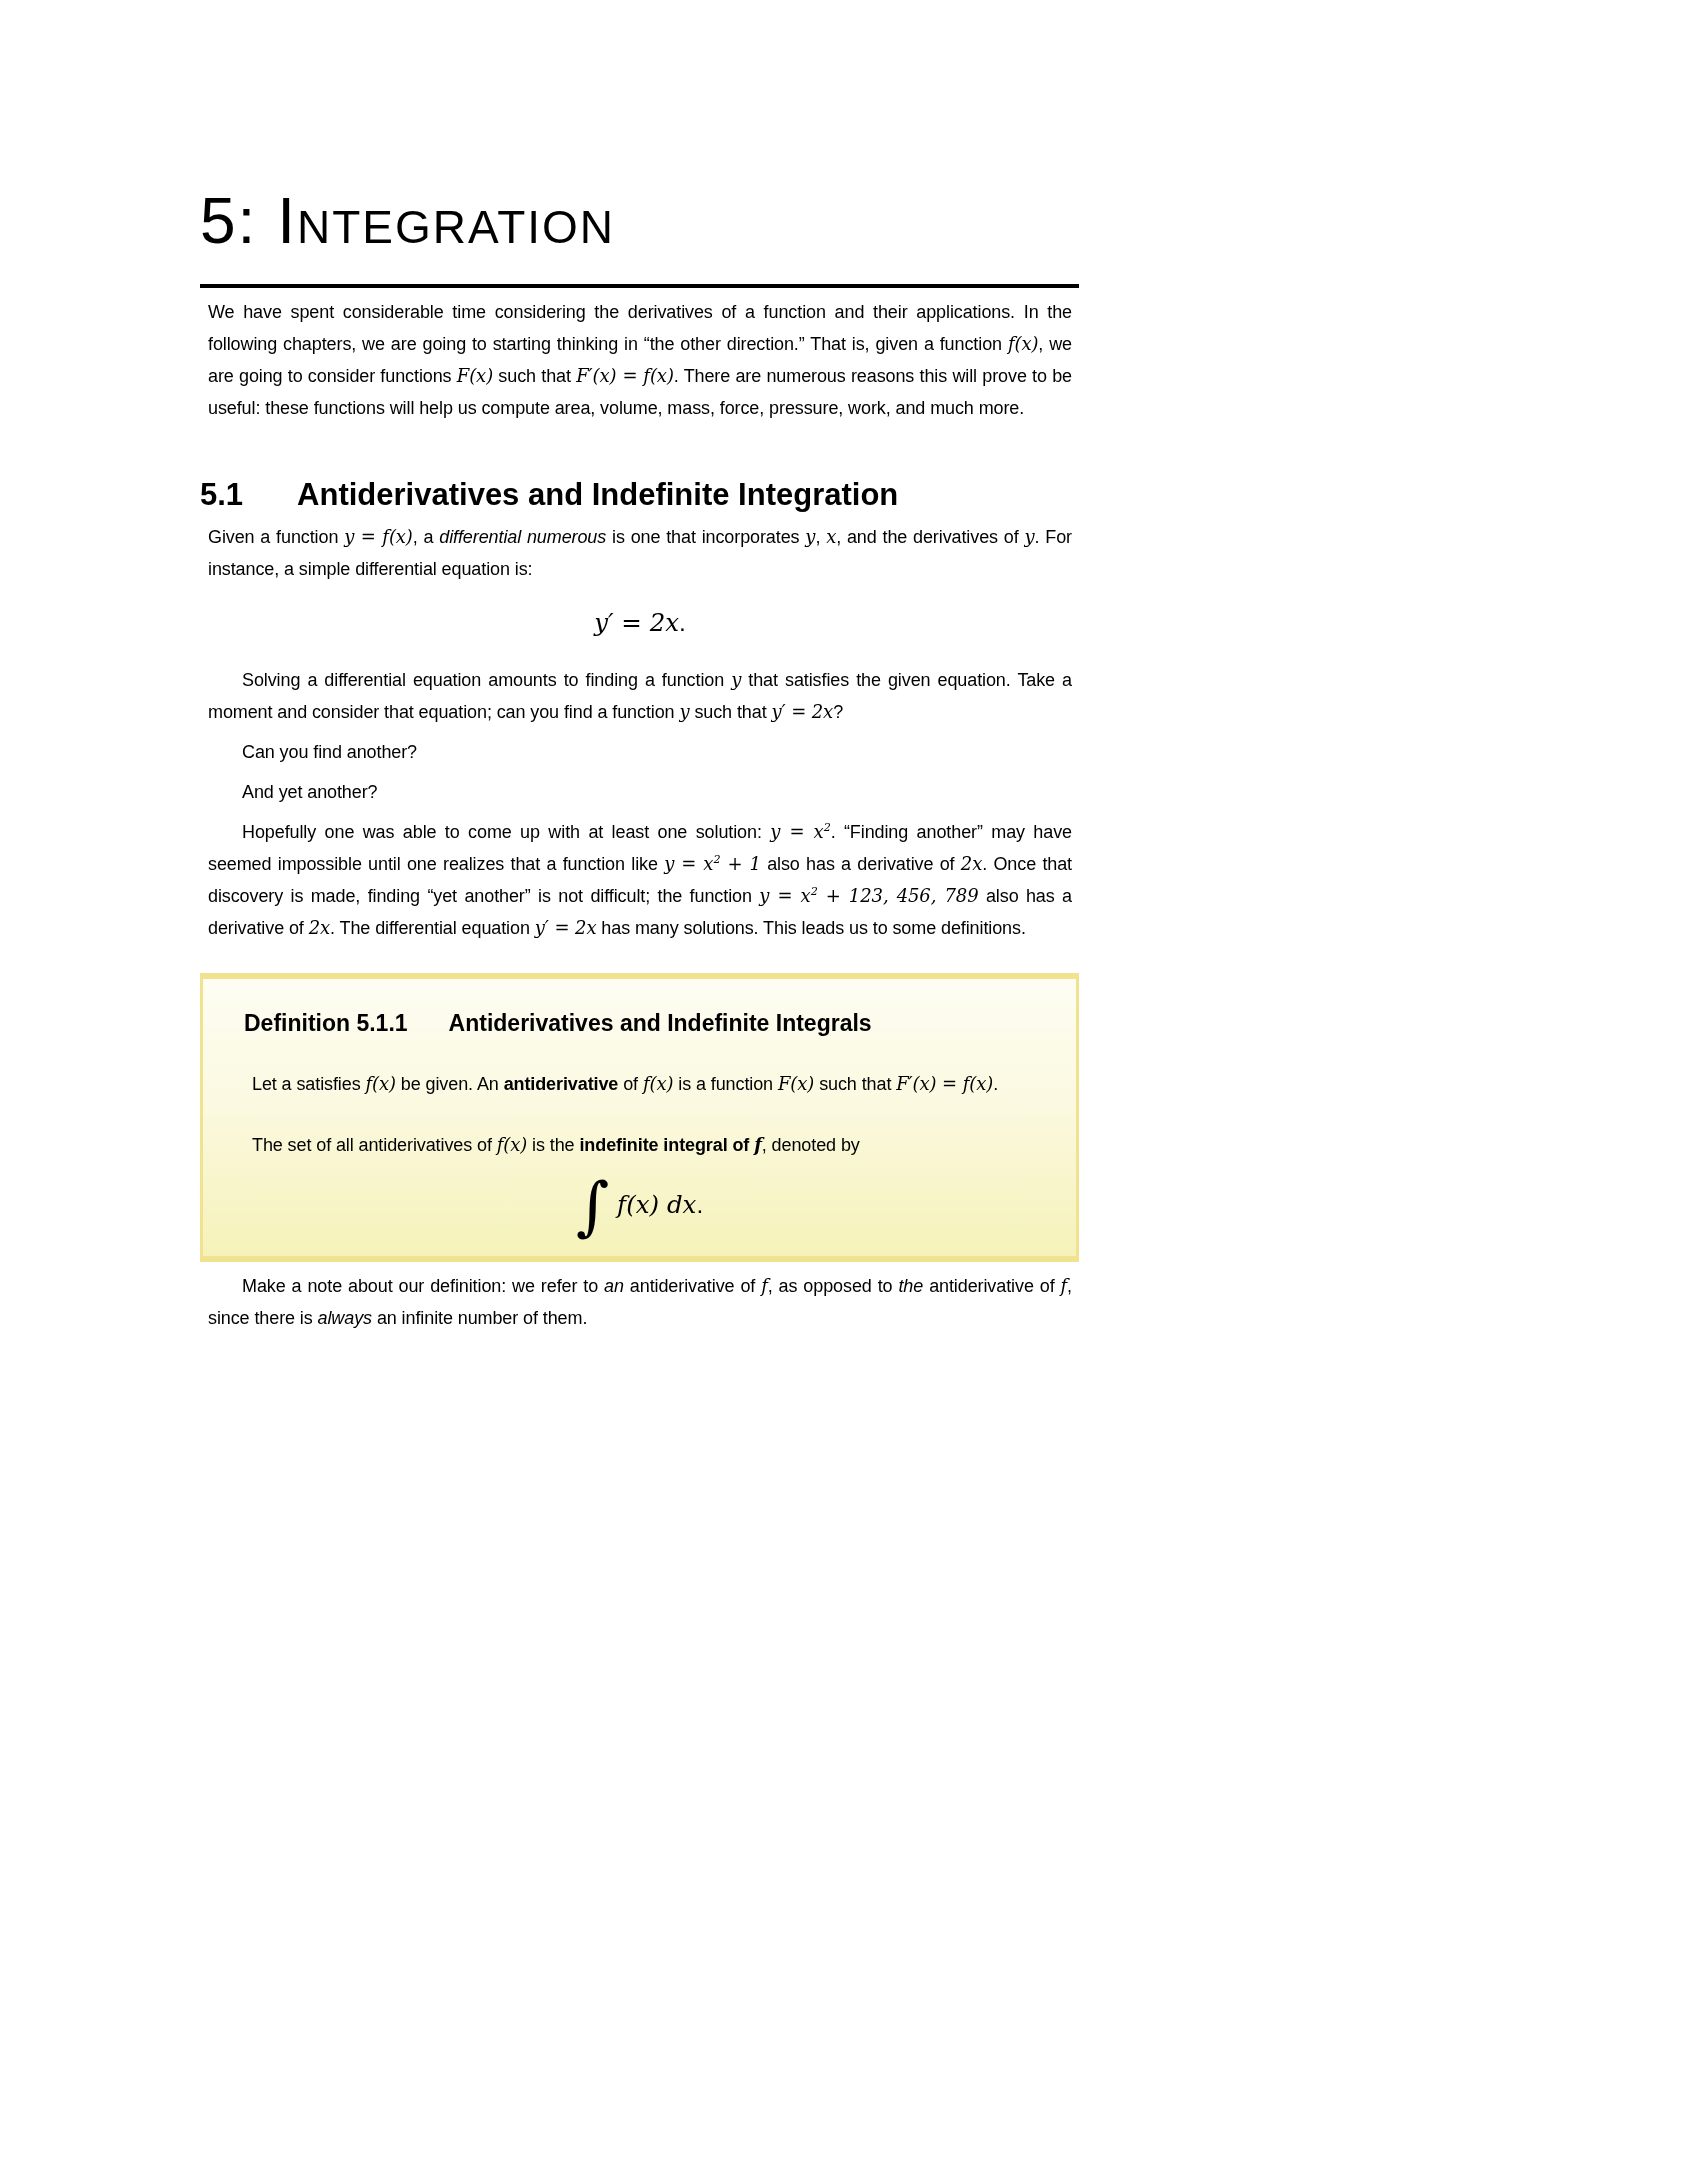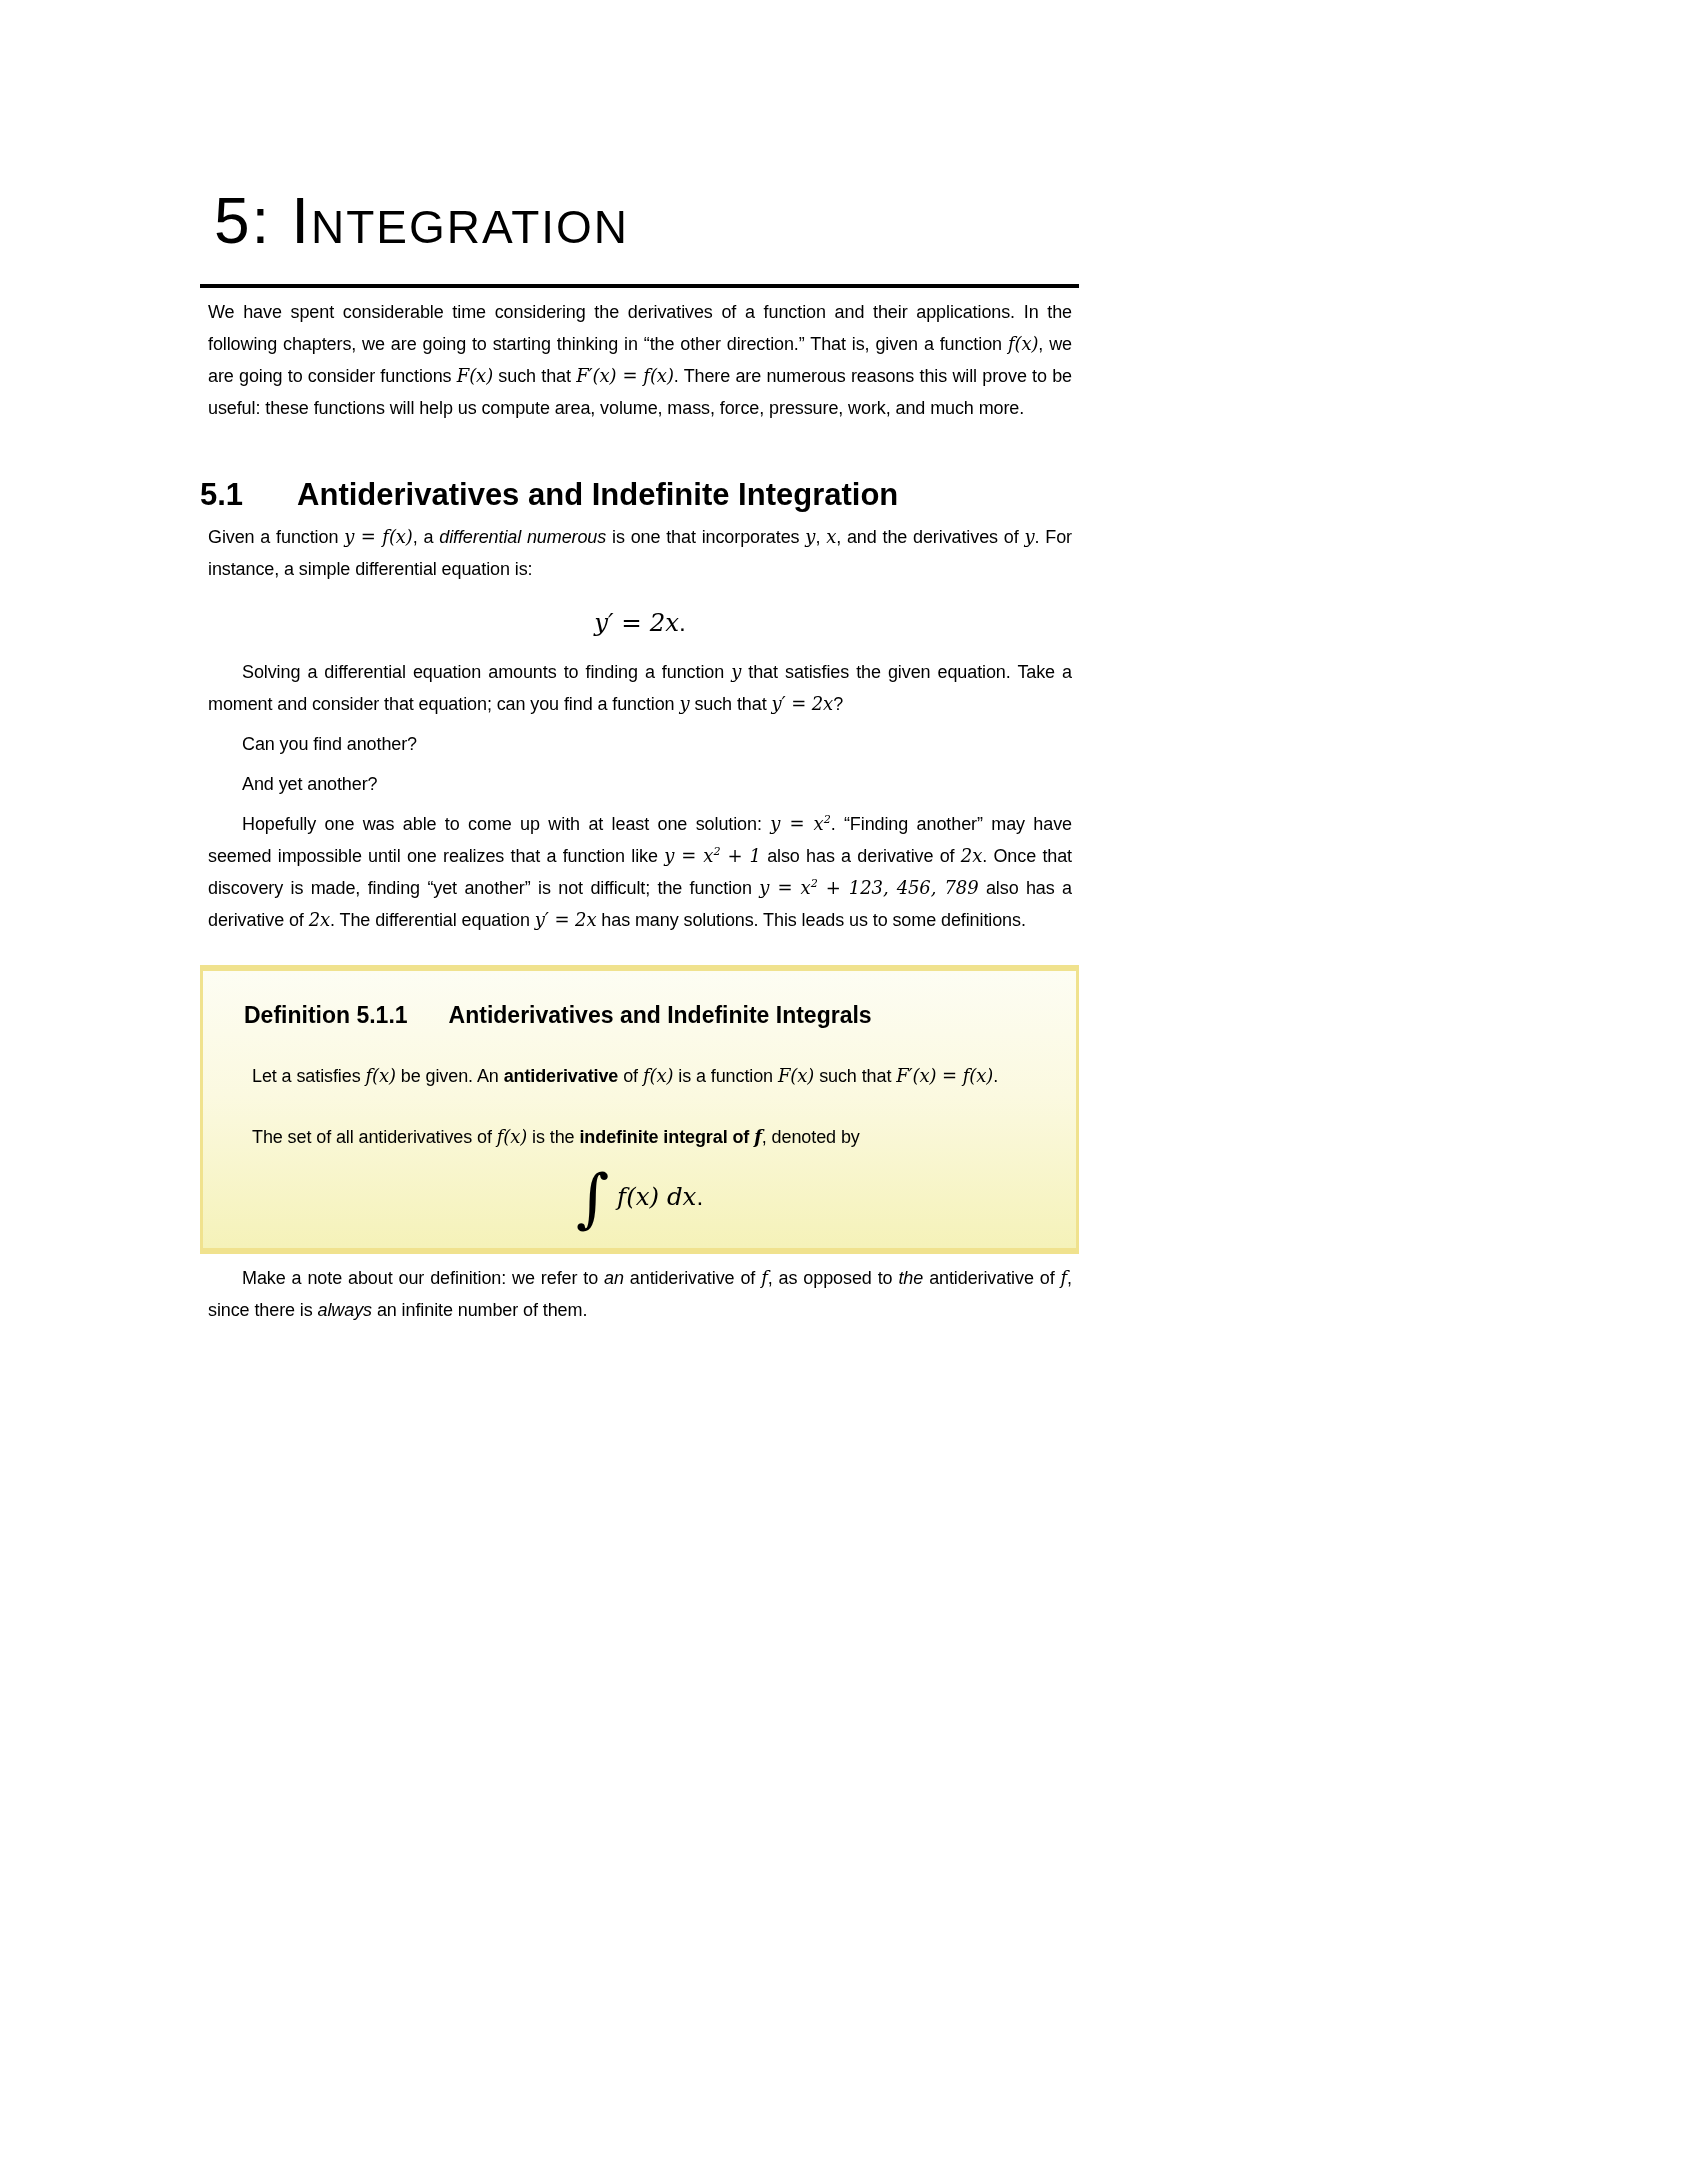--- a/index.html
+++ b/index.html
@@ -19,21 +19,21 @@
   }
   .page{
     position:relative;width:1687px;height:2183px;overflow:hidden;
     padding:189px 607px 0 200px;
   }
   
   h1{
     margin:0;font-weight:400;line-height:64px;white-space:nowrap;
     letter-spacing:2px;color:var(--text);
   }
-  .t-big{font-size:64px;margin-left:14px;}
+  .t-big{font-size:64px;}
   .t-sc{font-size:46px;}
   .rule{height:4px;background:var(--rule);margin-top:16px;width:879px;}
 
   
   p.body{
     margin:8px;font-size:18px;line-height:32px;text-align:justify;
     letter-spacing:-0.1px;color:var(--text);
   }
   .intro{margin-top:26.5px;}
   .indent{text-indent:34px;}
@@ -43,21 +43,21 @@
     display:flex;gap:54px;align-items:baseline;
     margin:53px 0 0;font-size:31px;line-height:36px;font-weight:700;
   }
 
   .given{margin-top:24px;}
 
   
   .equation{
     font-size:24.5px;line-height:34px;text-align:center;color:var(--text);
   }
-  .eq-diff{margin:21px 0 16px;}
+  .eq-diff{margin:21px 0 24px;}
 
   
   .mi{font-family:"DejaVu Serif",serif;font-style:italic;}
   .em{font-style:italic;}
   .bf{font-weight:700;}
   sup{font-size:62%;line-height:0;vertical-align:super;}
 
   
   .defbox{
     margin-top:29px;width:879px;

